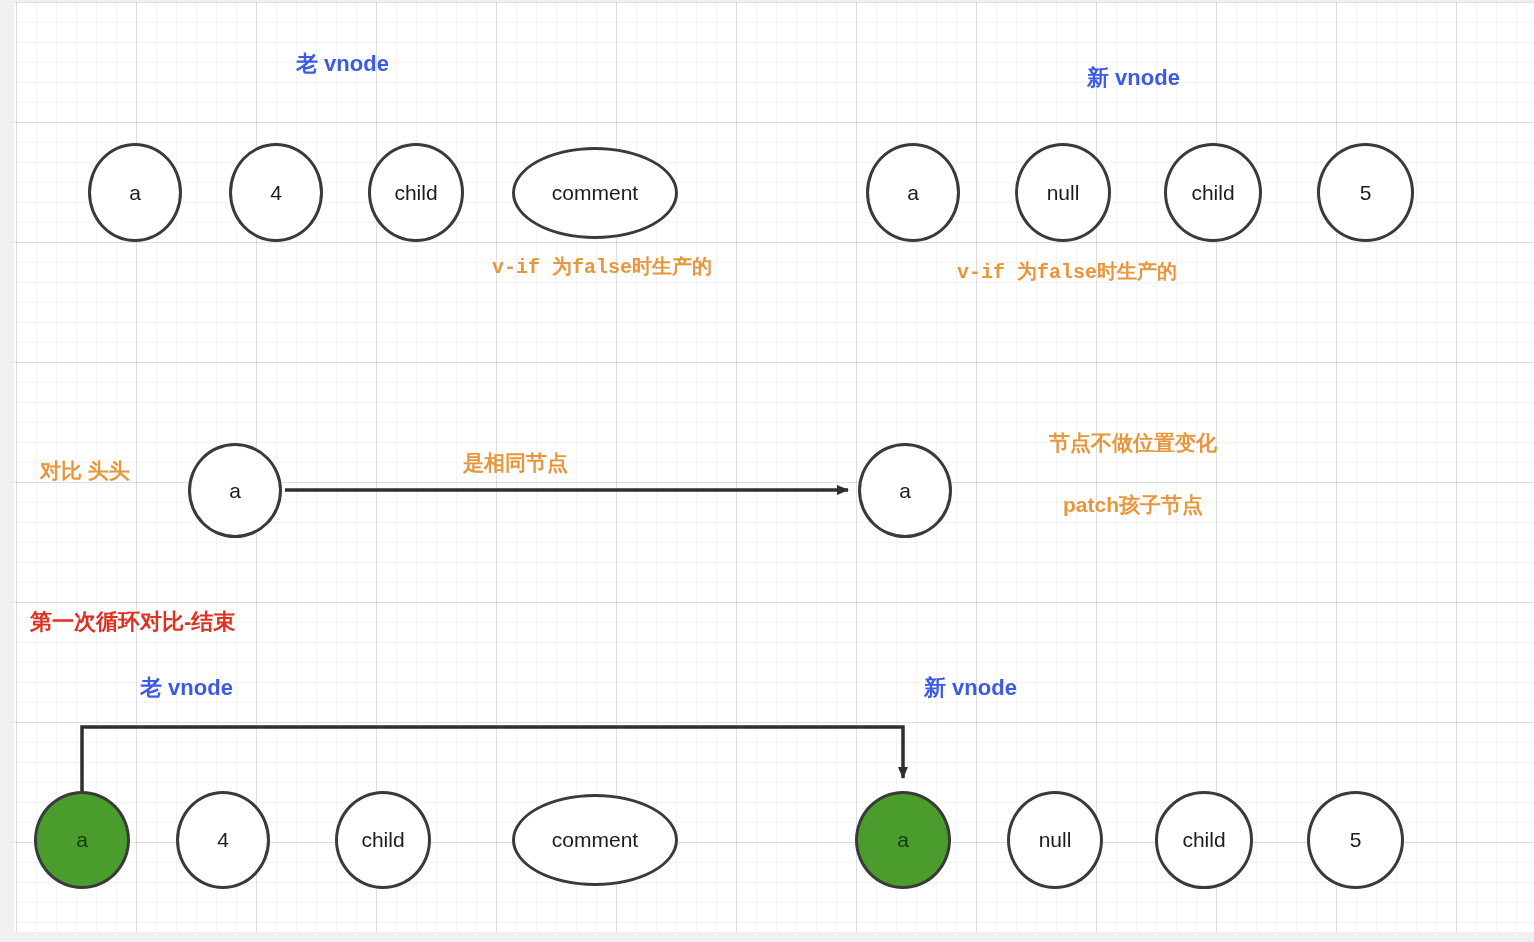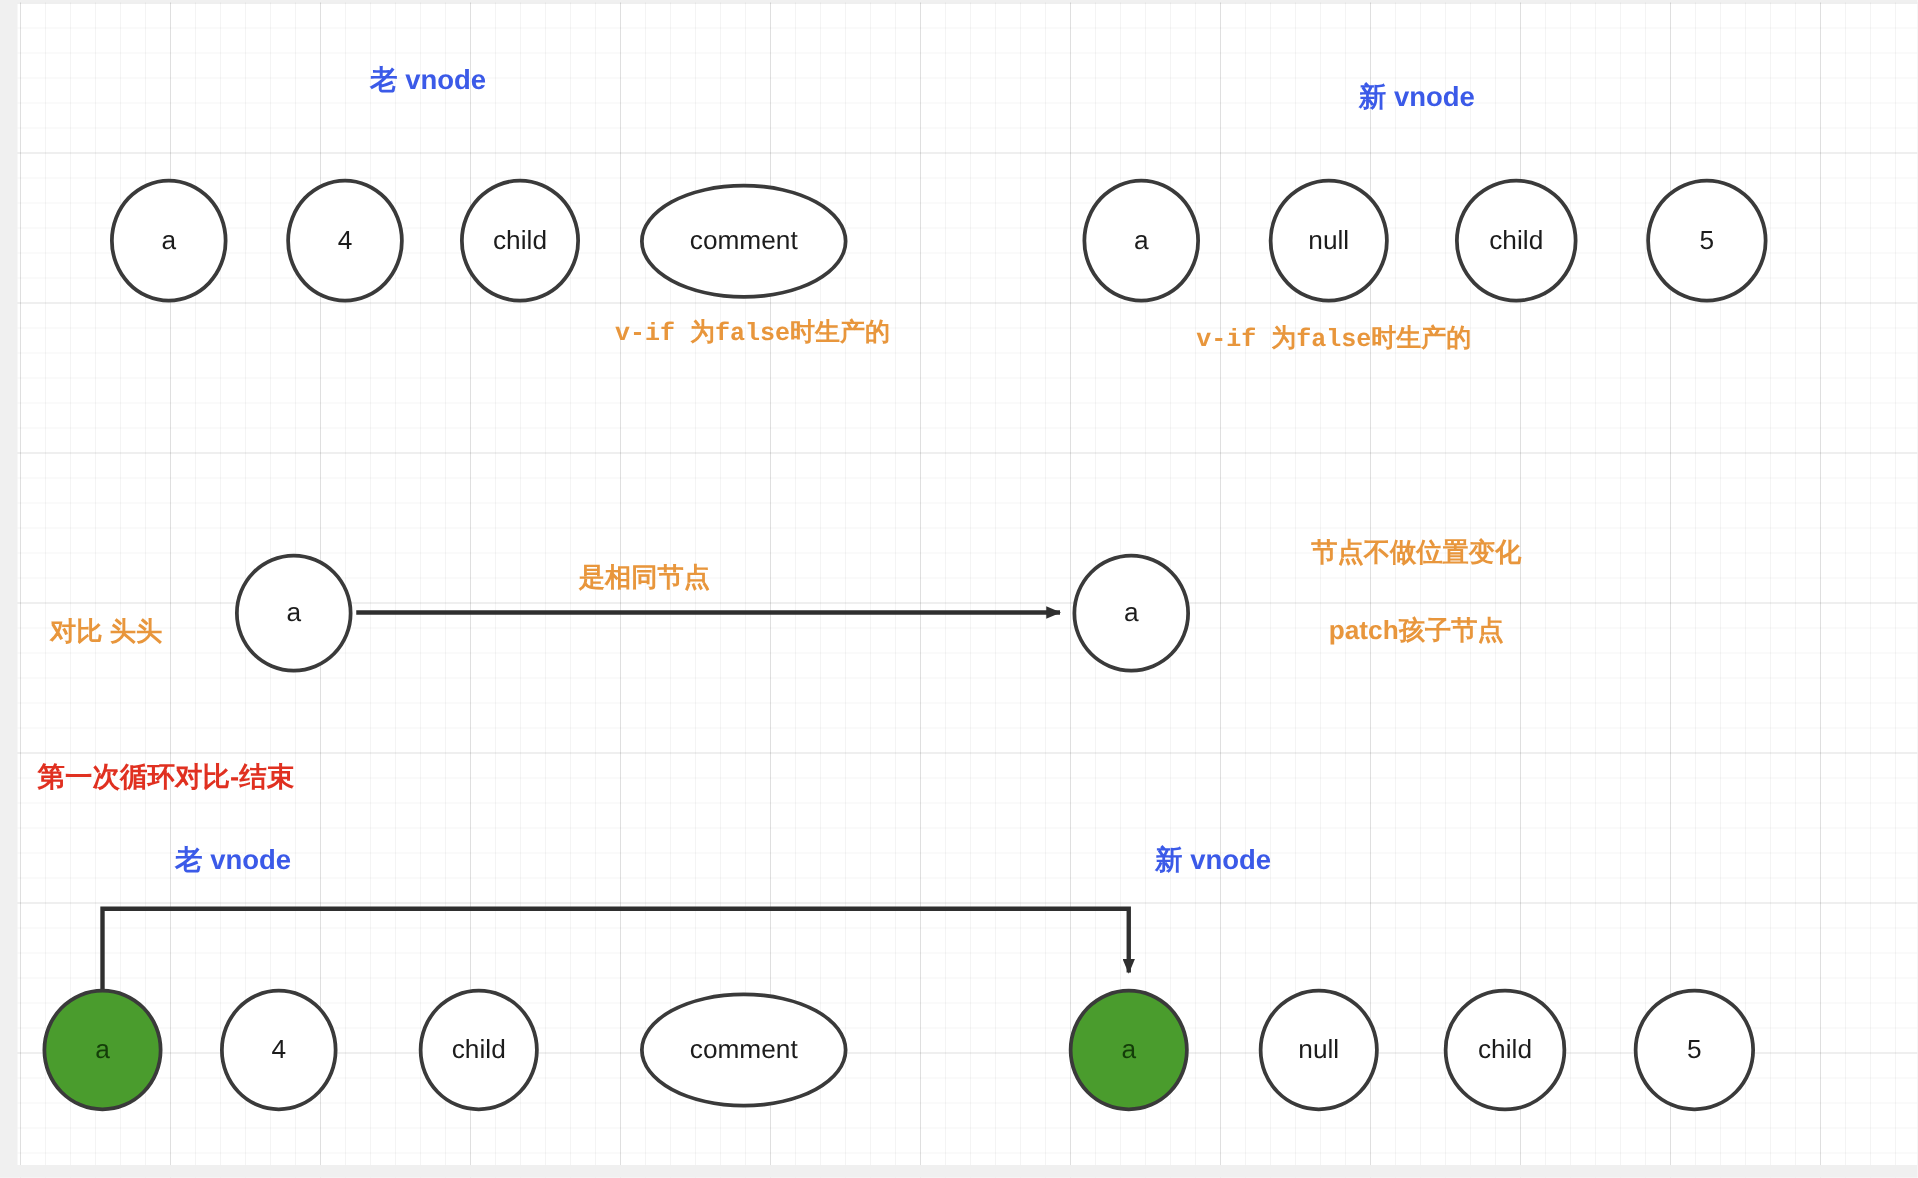--- a/index.html
+++ b/index.html
@@ -151,21 +151,21 @@
 
   <div class="node" style="left:1015px; top:143px; width:96px; height:99px;">null</div>
 
   <div class="node" style="left:1164px; top:143px; width:98px; height:99px;">child</div>
 
   <div class="node" style="left:1317px; top:143px; width:97px; height:99px;">5</div>
 
   <div class="label orange" style="left:957px; top:260px;">v-if 为false时生产的</div>
 
 
-  <div class="label orange-lg" style="left:40px; top:493px;">对比 头头</div>
+  <div class="label orange-lg" style="left:40px; top:458px;">对比 头头</div>
 
   <div class="node" style="left:188px; top:443px; width:94px; height:95px;">a</div>
 
   <div class="label orange-lg" style="left:463px; top:450px;">是相同节点</div>
 
   <div class="node" style="left:858px; top:443px; width:94px; height:95px;">a</div>
 
   <div class="label orange-lg center" style="left:1000px; top:430px; width:266px;">节点不做位置变化</div>
   <div class="label red" style="left:30px; top:608px;">第一次循环对比-结束</div>
 

